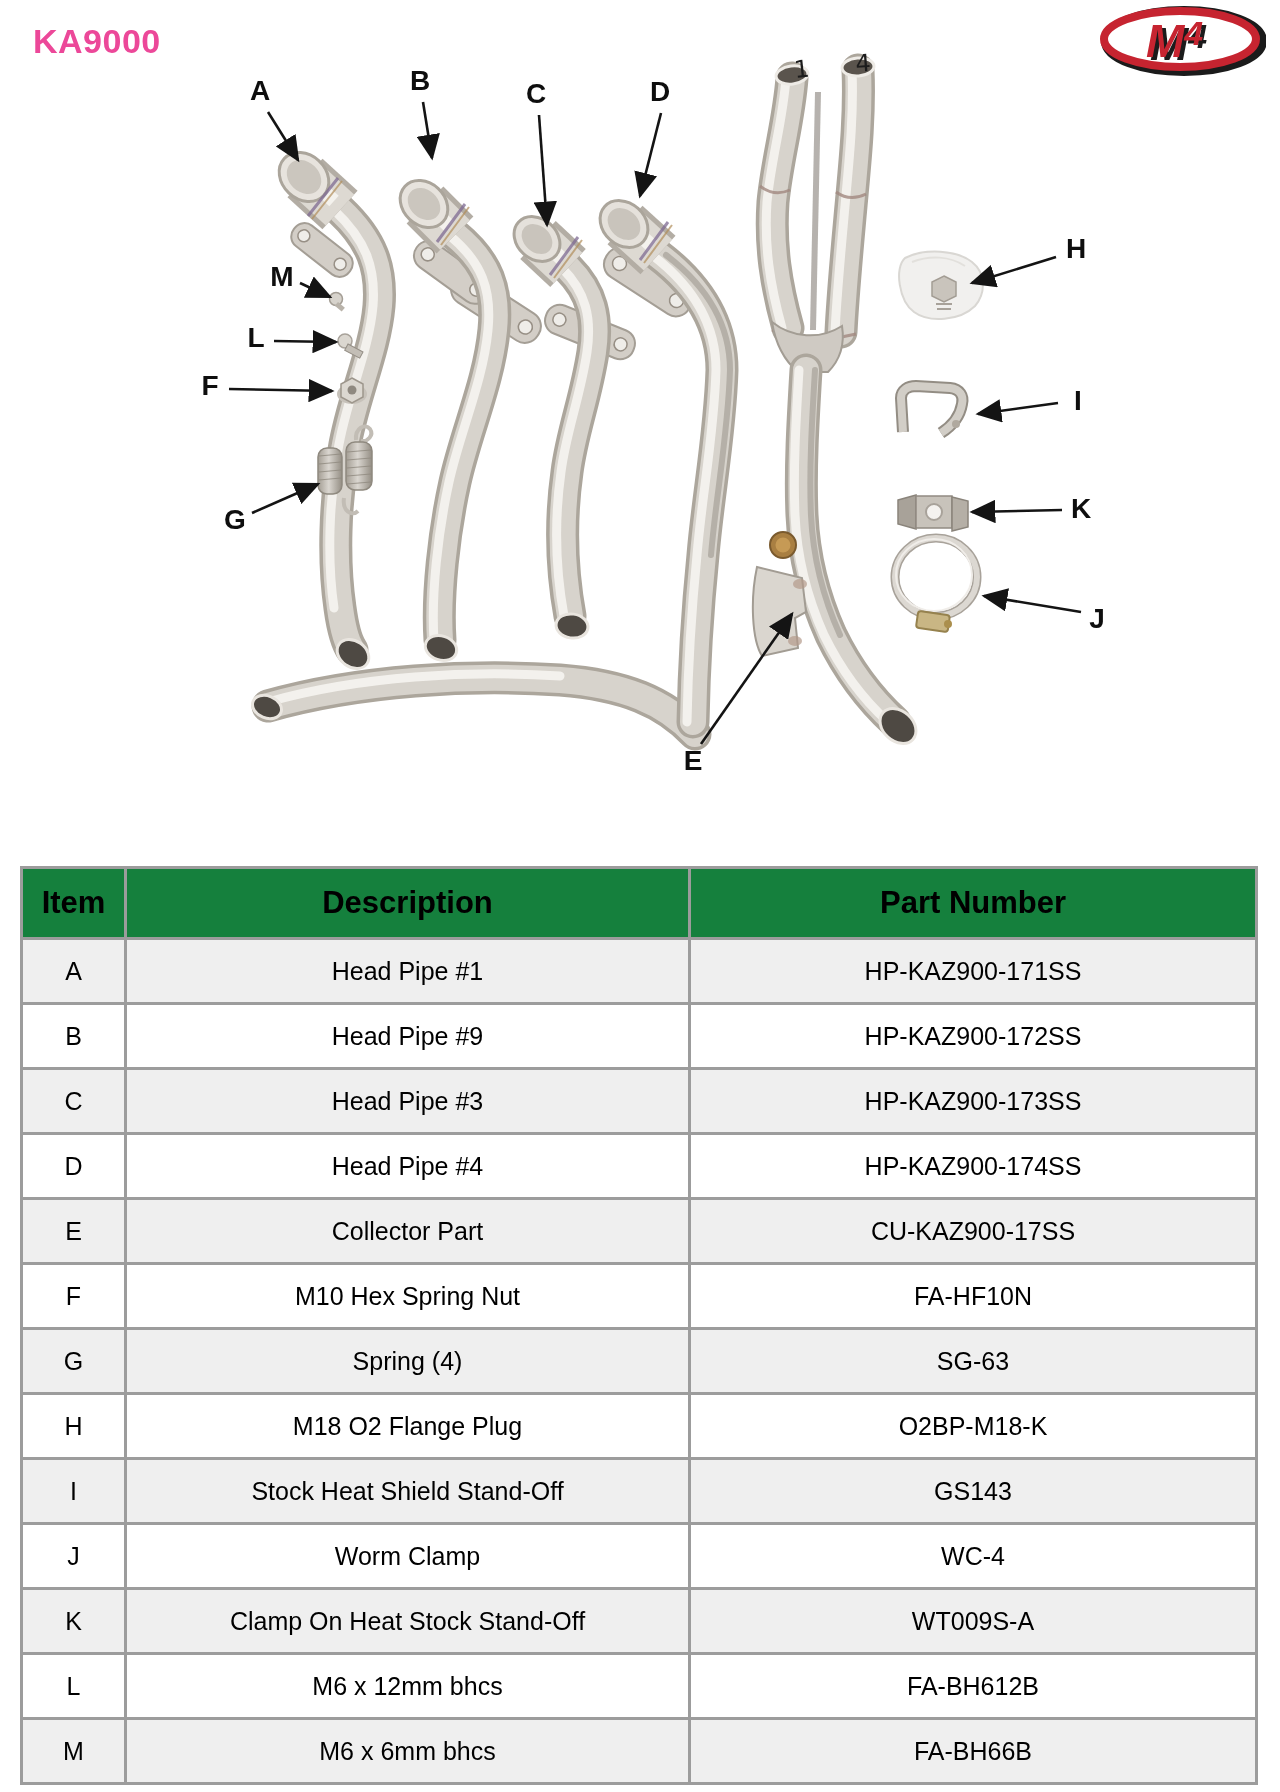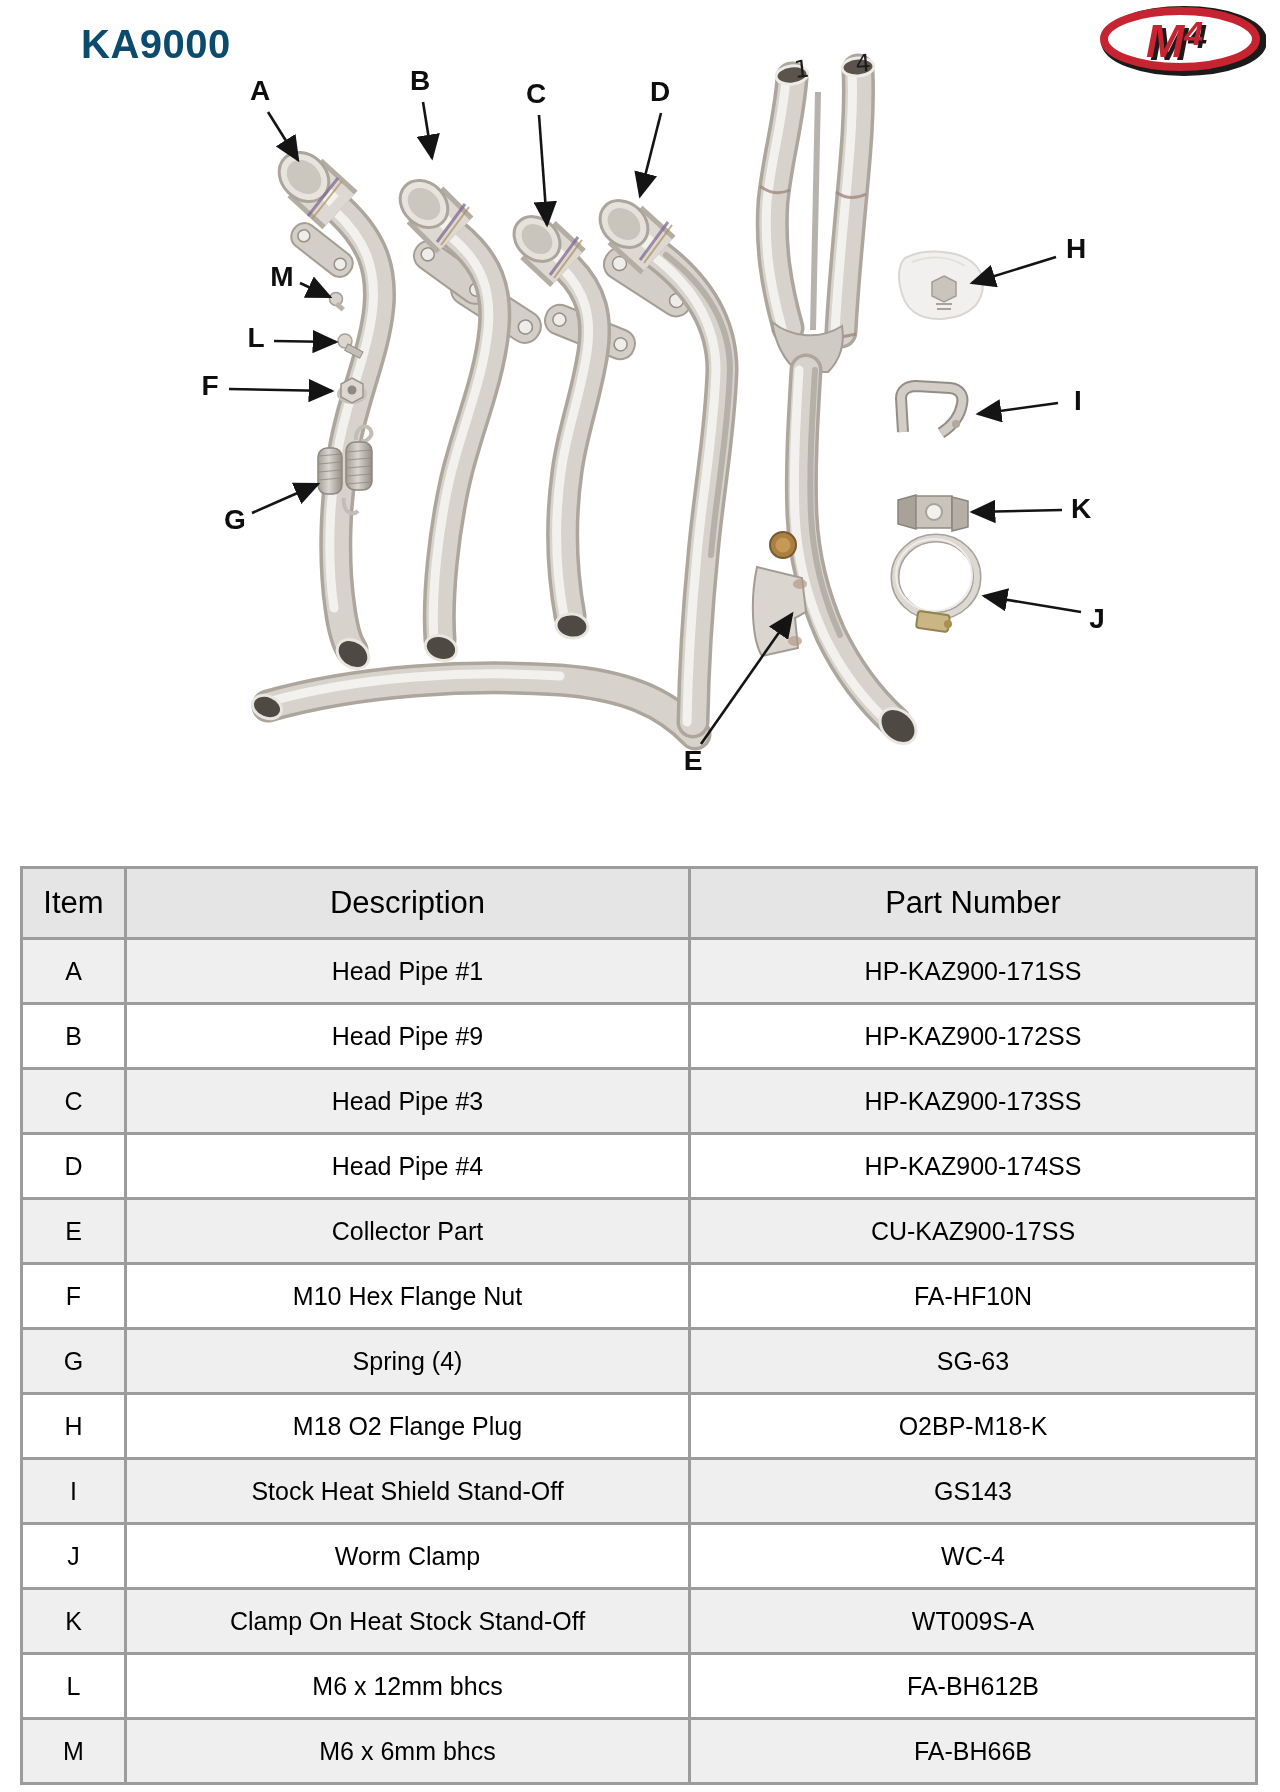--- a/index.html
+++ b/index.html
@@ -2,21 +2,21 @@
 <html><head>
 <meta charset="utf-8">
 <style>
   html,body{margin:0;padding:0;}
   body{
     width:1280px;height:1792px;position:relative;background:#ffffff;
     font-family:"Liberation Sans",sans-serif;color:#000;
   }
   .model-code{
     position:absolute;left:33px;top:22px;
-    font-size:40px;font-weight:bold;color:#0c4a6e;letter-spacing:.5px;margin-left:48px;
+    font-size:34px;font-weight:bold;color:#ec4899;letter-spacing:.5px;
   }
   .logo{position:absolute;left:1094px;top:4px;width:172px;height:74px;}
   .diagram{position:absolute;left:0;top:0;width:1280px;height:790px;}
 
   
   .tube-base{fill:none;stroke:#aca69c;stroke-width:33;stroke-linecap:round;}
   .tube-mid{fill:none;stroke:#d7d3cc;stroke-width:26;stroke-linecap:round;}
   .tube-hi{fill:none;stroke:#f4f2ee;stroke-width:9;stroke-linecap:round;opacity:.95;}
   .tube-dk{fill:none;stroke:#948d83;stroke-width:6;stroke-linecap:round;opacity:.5;}
   .inlet-base{fill:none;stroke:#b3ada4;stroke-width:52;stroke-linecap:butt;}
@@ -34,21 +34,21 @@
 
   
   .parts-table{
     position:absolute;left:20px;top:866px;width:1238px;
     border-collapse:collapse;table-layout:fixed;
   }
   .parts-table th,.parts-table td{
     border:3px solid #9c9c9c;text-align:center;vertical-align:middle;
     overflow:hidden;white-space:nowrap;
   }
-  .parts-table th{height:66px;font-size:31px;font-weight:normal;background:#e5e5e5;}
+  .parts-table th{height:66px;font-size:31px;font-weight:bold;background:#15803d;}
   .parts-table td{height:60px;font-size:25px;font-weight:normal;background:#ffffff;}
   .parts-table tbody tr:nth-child(odd) td{background:#efefef;}
   .col-item{width:104px;}
   .col-desc{width:564px;}
 </style>
 </head>
 <body>
 
 <div class="model-code">KA9000</div>
 
@@ -317,21 +317,21 @@
       <td>Head Pipe #4</td>
       <td>HP-KAZ900-174SS</td>
     </tr>
     <tr>
       <td>E</td>
       <td>Collector Part</td>
       <td>CU-KAZ900-17SS</td>
     </tr>
     <tr>
       <td>F</td>
-      <td>M10 Hex Flange Nut</td>
+      <td>M10 Hex Spring Nut</td>
       <td>FA-HF10N</td>
     </tr>
     <tr>
       <td>G</td>
       <td>Spring (4)</td>
       <td>SG-63</td>
     </tr>
     <tr>
       <td>H</td>
       <td>M18 O2 Flange Plug</td>

